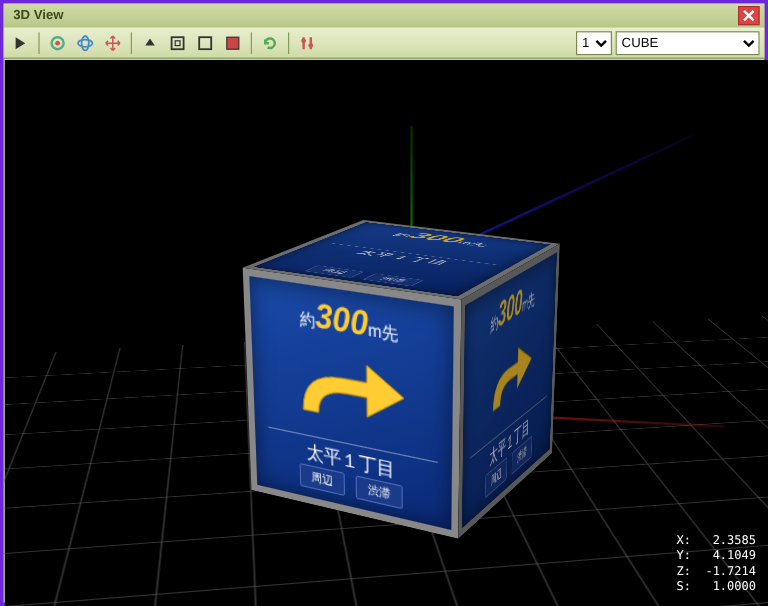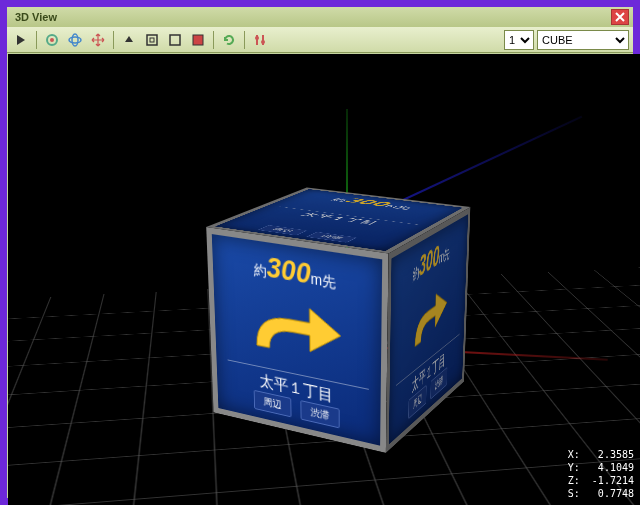--- a/index.html
+++ b/index.html
@@ -1,27 +1,27 @@
 <!DOCTYPE html>
 <html><head>
 <meta charset="utf-8">
 <style>
 * { margin: 0; padding: 0; box-sizing: border-box; }
 body { width: 640px; height: 505px; font-family: Arial, sans-serif; font-size: 11px; overflow: hidden; }
-.window { width: 640px; height: 505px; border: 7px solid #6d28d9; background: #c5d4a0; }
+.window { width: 640px; height: 505px; border: 3px solid #6d28d9; background: #c5d4a0; }
 .titlebar { height: 20px; background: linear-gradient(#d0dba8, #b8c788); display: flex; align-items: center; padding: 0 4px; }
 .titlebar-text { color: #3a4a1a; font-weight: bold; flex: 1; padding-left: 4px; }
 .close-btn { width: 18px; height: 16px; background: #d44; color: #fff; display: flex; align-items: center; justify-content: center; border: 1px solid #a33; font-size: 12px; cursor: pointer; }
 .toolbar { height: 26px; background: linear-gradient(#e8efce, #d0dba8); display: flex; align-items: center; padding: 0 4px; gap: 3px; border-bottom: 1px solid #8a9a5a; }
 .tb-btn { width: 20px; height: 20px; display: flex; align-items: center; justify-content: center; cursor: pointer; border: 1px solid transparent; }
 .tb-sep { width: 1px; height: 18px; background: #8a9a5a; margin: 0 2px; }
 .tb-spacer { flex: 1; }
 .tb-select { height: 20px; font-size: 11px; border: 1px solid #7a8a4a; background: #fff; }
 .tb-num { width: 30px; }
-.tb-obj { width: 92px; }
+.tb-obj { width: 120px; }
 .viewport { position: relative; width: 636px; height: 456px; background: #000; margin: 1px; overflow: hidden; }
 .grid-container { position: absolute; inset: 0; perspective: 900px; perspective-origin: 50% 40%; }
 .grid-plane { position: absolute; left: -700px; top: 230px; width: 2000px; height: 2000px; transform: rotateX(72deg) rotateZ(-8deg); transform-origin: top center; background-image: repeating-linear-gradient(0deg, rgba(100,100,100,0.5) 0, rgba(100,100,100,0.5) 1px, transparent 1px, transparent 50px), repeating-linear-gradient(90deg, rgba(100,100,100,0.5) 0, rgba(100,100,100,0.5) 1px, transparent 1px, transparent 50px); }
 .axis { position: absolute; transform-origin: left center; }
 .axis-x { left: 320px; top: 290px; width: 280px; height: 2px; background: linear-gradient(90deg, rgba(200,30,30,0.9), rgba(200,30,30,0.2)); transform: rotate(3deg); }
 .axis-y { left: 338px; top: 55px; width: 2px; height: 200px; background: linear-gradient(180deg, rgba(30,200,30,0.2), rgba(30,200,30,0.9)); }
 .axis-z { left: 320px; top: 180px; width: 280px; height: 2px; background: linear-gradient(90deg, rgba(30,30,200,0.9), rgba(30,30,200,0.1)); transform: rotate(-25deg); }
 .cube-scene { position: absolute; left: 230px; top: 150px; width: 210px; height: 210px; perspective: 1100px; perspective-origin: 50% 40%; }
 .cube { position: absolute; width: 190px; height: 190px; transform-style: preserve-3d; transform: rotateX(-18deg) rotateY(-28deg); left: 10px; top: 10px; }
 .face { position: absolute; width: 190px; height: 190px; border: 6px solid #888; background: linear-gradient(160deg, #1a4aa8, #0a2a78); box-shadow: inset 0 0 20px rgba(0,0,0,0.5); display: flex; flex-direction: column; align-items: center; justify-content: space-between; padding: 8px 4px; }
@@ -170,16 +170,16 @@
             <div class="sbtn">渋滞</div>
           </div>
         </div>
       </div>
     </div>
 
     <div class="coords">
       <div class="row">X:   2.3585</div>
       <div class="row">Y:   4.1049</div>
       <div class="row">Z:  -1.7214</div>
-      <div class="row">S:   0.7748</div>
+      <div class="row">S:   1.0000</div>
     </div>
   </div>
 </div>
 
 </body></html>

